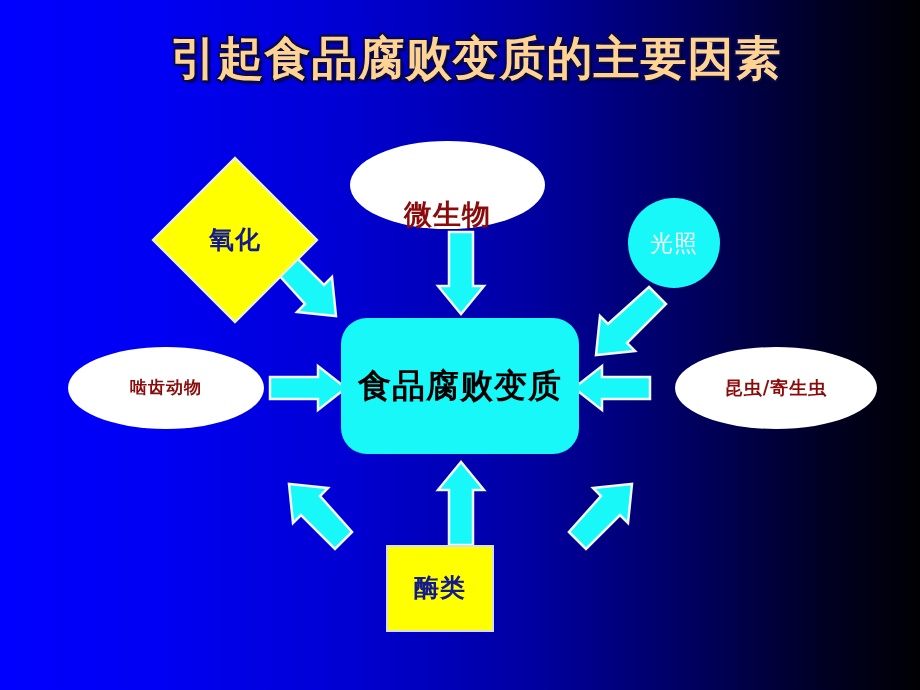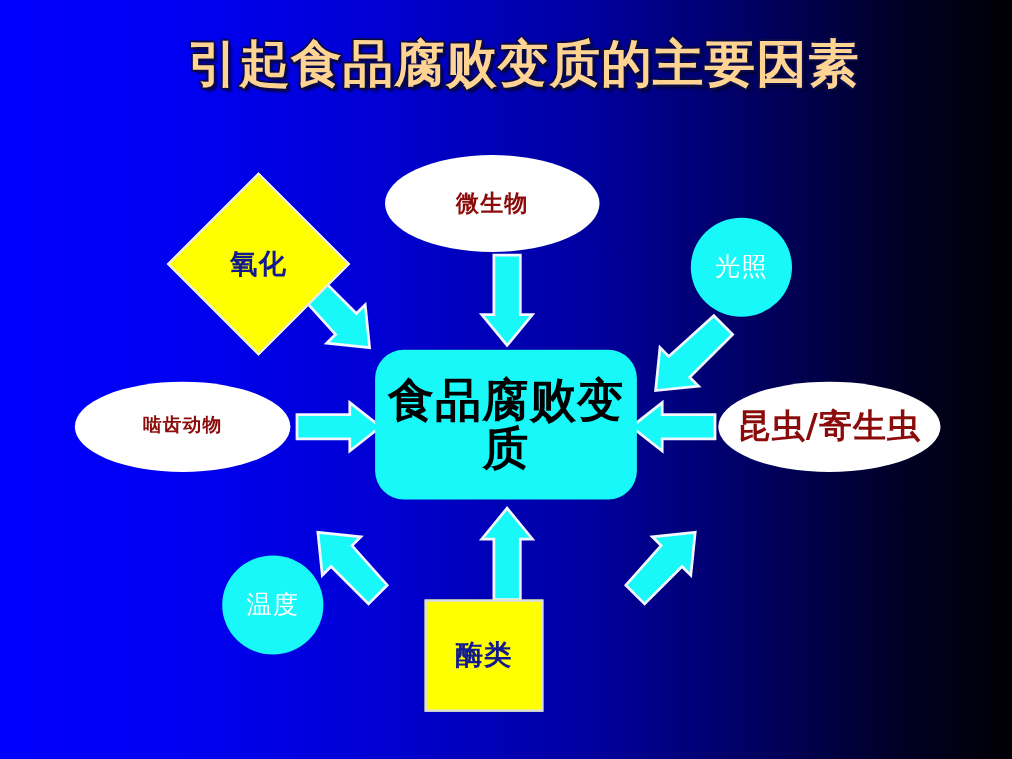--- a/index.html
+++ b/index.html
@@ -64,38 +64,38 @@
   #node-center {
     left: 341px;
     top: 318px;
     width: 238px;
     height: 136px;
     background: #19f8f8;
     border-radius: 26px;
     color: #000000;
     font-family: "DejaVu Serif", "Liberation Serif", serif;
     font-weight: bold;
-    font-size: 42px;
+    font-size: 33px;
     letter-spacing: 1px;
     z-index: 5;
   }
 
   
   .ellipse-white {
     background: #ffffff;
     border-radius: 50%;
     color: #8b0b0b;
     font-family: "DejaVu Serif", "Liberation Serif", serif;
     font-weight: bold;
     letter-spacing: 1px;
     z-index: 4;
   }
-  #node-micro   { left: 350px; top: 141px; width: 195px; height: 88px; font-size: 21px; }
+  #node-micro   { left: 350px; top: 141px; width: 195px; height: 88px; font-size: 28px; align-items: flex-end; }
   #node-rodent  { left: 68px;  top: 347px; width: 196px; height: 82px; font-size: 17px; }
-  #node-insect  { left: 653px; top: 347px; width: 202px; height: 82px; font-size: 30px; }
+  #node-insect  { left: 675px; top: 347px; width: 202px; height: 82px; font-size: 18px; }
 
   
   .circle-cyan {
     background: #19f8f8;
     border-radius: 50%;
     color: #ffffff;
     font-family: "DejaVu Serif", "Liberation Serif", serif;
     font-weight: normal;
     font-size: 23px;
     letter-spacing: 1px;
@@ -103,21 +103,21 @@
   }
   #node-light { left: 628px; top: 198px; width: 92px; height: 90px; }
   #node-temp  { left: 202px; top: 505px; width: 92px; height: 90px; }
   #node-water { left: 628px; top: 505px; width: 92px; height: 90px; }
 
   
   #node-enzyme {
     left: 386px;
     top: 545px;
     width: 108px;
-    height: 102px;
+    height: 87px;
     background: #ffff00;
     border: 2px solid #d8dcf0;
     color: #131a8c;
     font-family: "DejaVu Serif", "Liberation Serif", serif;
     font-weight: bold;
     font-size: 25px;
     letter-spacing: 1px;
     z-index: 4;
   }
 
@@ -195,22 +195,19 @@
   </div>
 
   <div class="node ellipse-white" id="node-rodent">
     <span>啮齿动物</span>
   </div>
 
   <div class="node ellipse-white" id="node-insect">
     <span>昆虫/寄生虫</span>
   </div>
 
-  <div class="node circle-cyan" id="node-temp">
-    <span>温度</span>
-  </div>
 
   <div class="node" id="node-enzyme">
     <span>酶类</span>
   </div>
 
 
 </div>
 
 </body></html>

